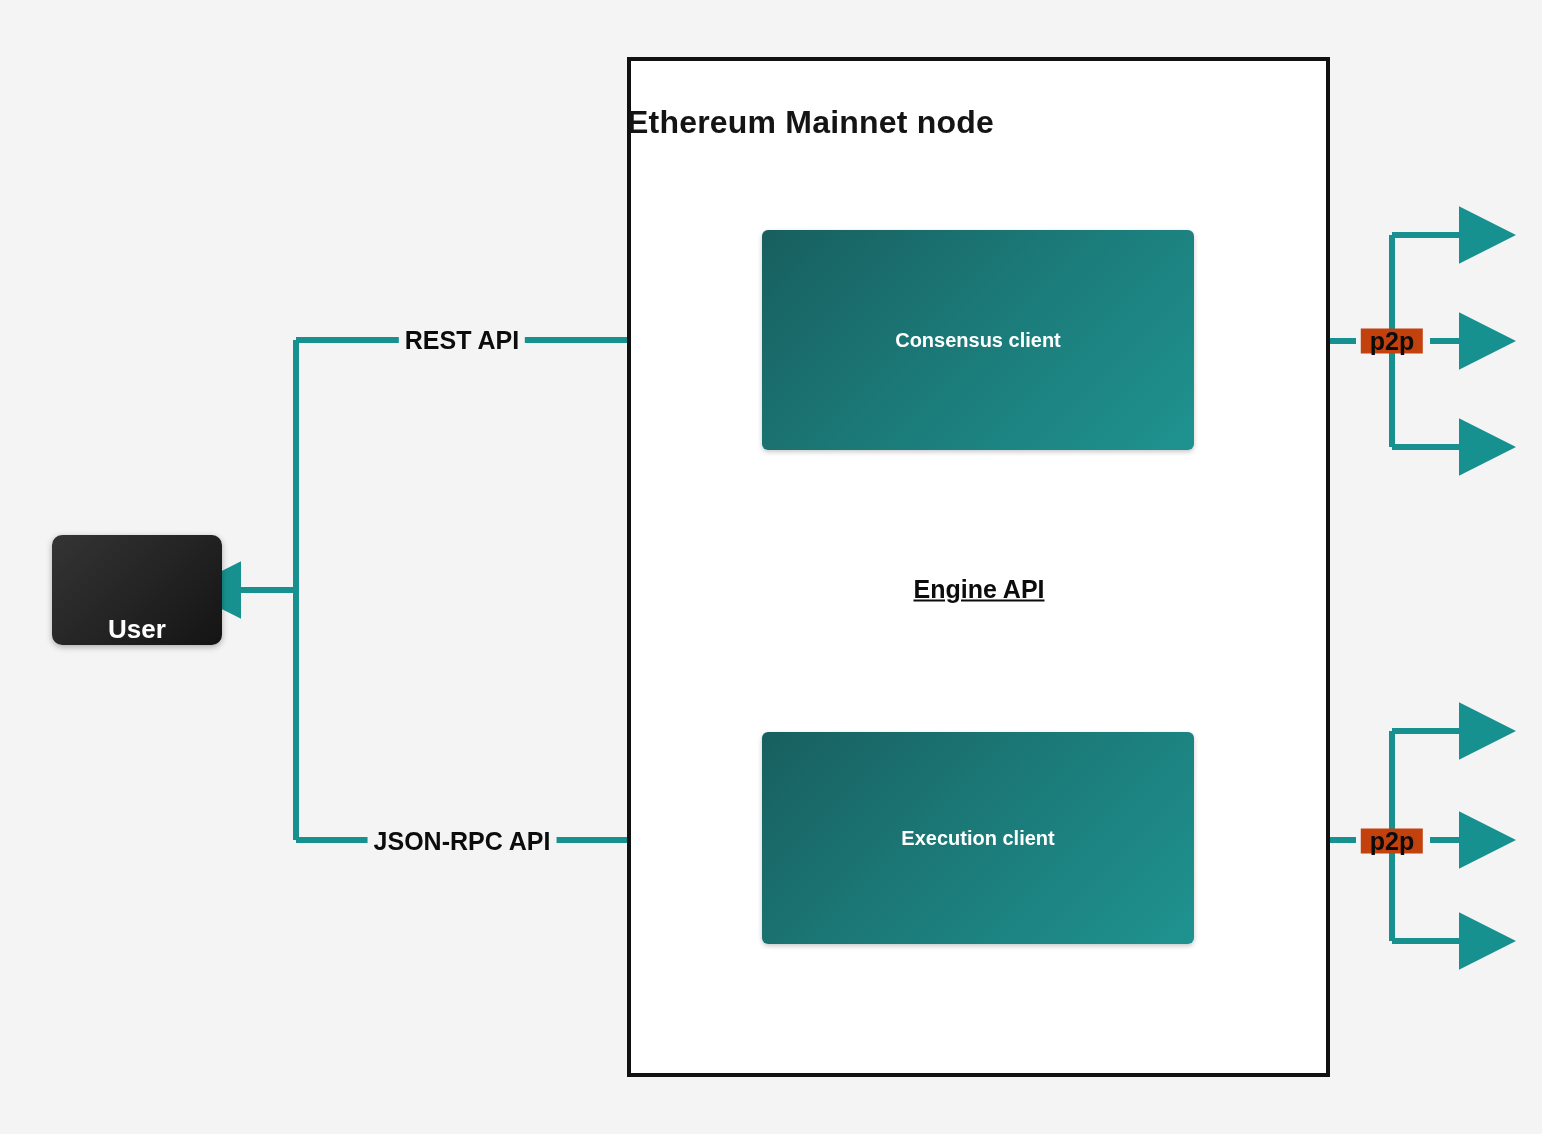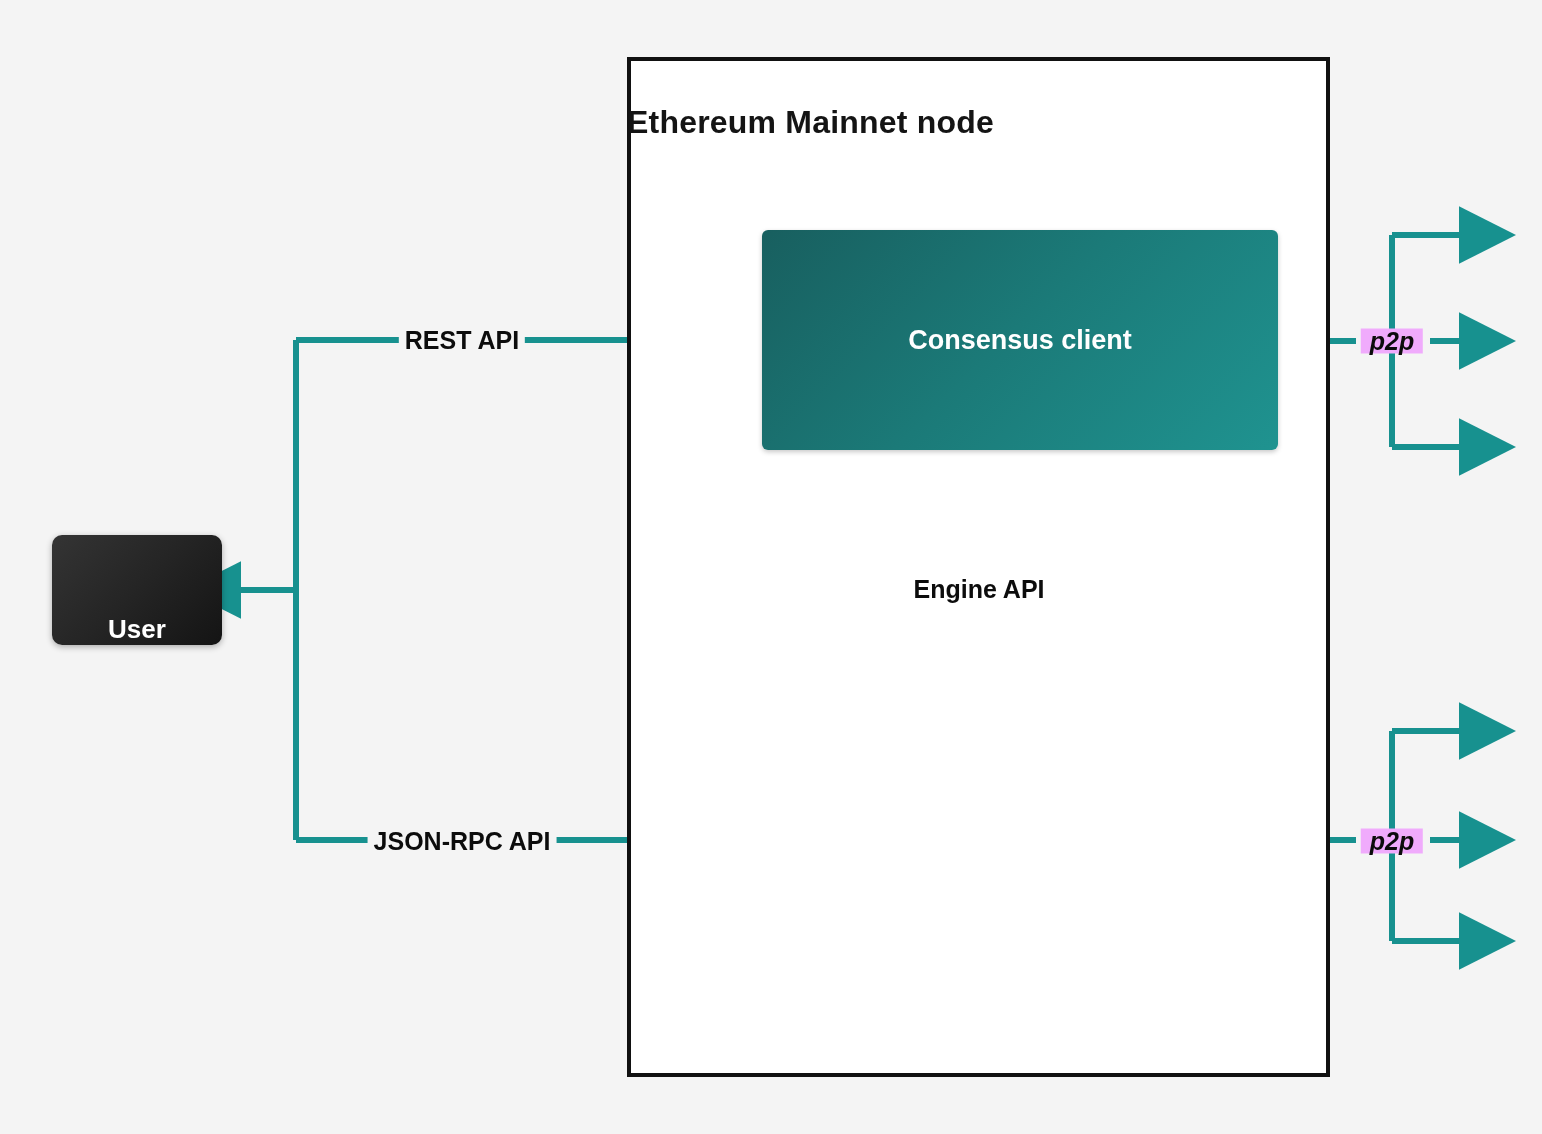--- a/index.html
+++ b/index.html
@@ -22,24 +22,24 @@
   }
   .frame-title{
     position:absolute;
     left:627px;top:104px;width:703px;
     font-size:32px;font-weight:bold;color:#141414;
     letter-spacing:.2px;
   }
 
   .client-box{
     position:absolute;
-    width:516px;
+    width:432px;
     border-radius:6px;
     color:#ffffff;
-    font-size:27px;font-weight:bold;
+    font-size:20px;font-weight:bold;
     display:flex;align-items:center;justify-content:center;
     box-shadow:0 2px 5px rgba(0,0,0,0.22);
     background:linear-gradient(135deg,#185f5f 0%,#1b7a78 48%,#1f9390 100%);
   }
   #consensus-box{left:762px;top:230px;height:220px;}
   #execution-box{left:762px;top:732px;height:212px;}
 
   .user-box{
     position:absolute;left:52px;top:535px;width:170px;height:110px;
     border-radius:10px;
@@ -52,21 +52,21 @@
   .edge-label{
     position:absolute;
     font-size:25px;font-weight:bold;color:#0c0c0c;
     background:#f4f4f4;
     padding:0 6px;
     white-space:nowrap;
     transform:translate(-50%,-50%);
     line-height:1;
   }
   .edge-label.engine{background:transparent;}
-  .edge-label.p2p{background:#f0abfc;padding:0 9px;font-style:italic;}
+  .edge-label.p2p{background:#c2410c;padding:0 9px;}
 </style>
 </head>
 <body>
 
 <div id="stage">
 
   <svg viewBox="0 0 1542 1134">
     <defs>
       <marker id="arrow-r" markerWidth="12" markerHeight="12" refX="1.5" refY="5" orient="auto" markerUnits="strokeWidth">
         <path d="M0,0.2 L9.5,5 L0,9.8 Z" fill="#17918f"></path>
@@ -110,28 +110,31 @@
     </g>
   </svg>
 
   <div class="node-frame"></div>
   <div class="frame-title">Ethereum Mainnet node</div>
 
   <div class="client-box" id="consensus-box">
     <span>Consensus client</span>
   </div>
 
+  <div class="client-box" id="execution-box">
+    <span>Execution client</span>
+  </div>
 
   <div class="user-box">
     <span>User</span>
   </div>
 
   <div class="edge-label" style="left:462px;top:340px;">REST API</div>
 
   <div class="edge-label" style="left:462px;top:841px;">JSON-RPC API</div>
 
-  <div class="edge-label engine" style="left:979px;top:589px;">Engine API</div>
+  <div class="edge-label engine" style="left:979px;top:589px;text-decoration:underline;">Engine API</div>
 
   <div class="edge-label p2p" style="left:1392px;top:341px;">p2p</div>
 
   <div class="edge-label p2p" style="left:1392px;top:841px;">p2p</div>
 
 </div>
 
 </body></html>

